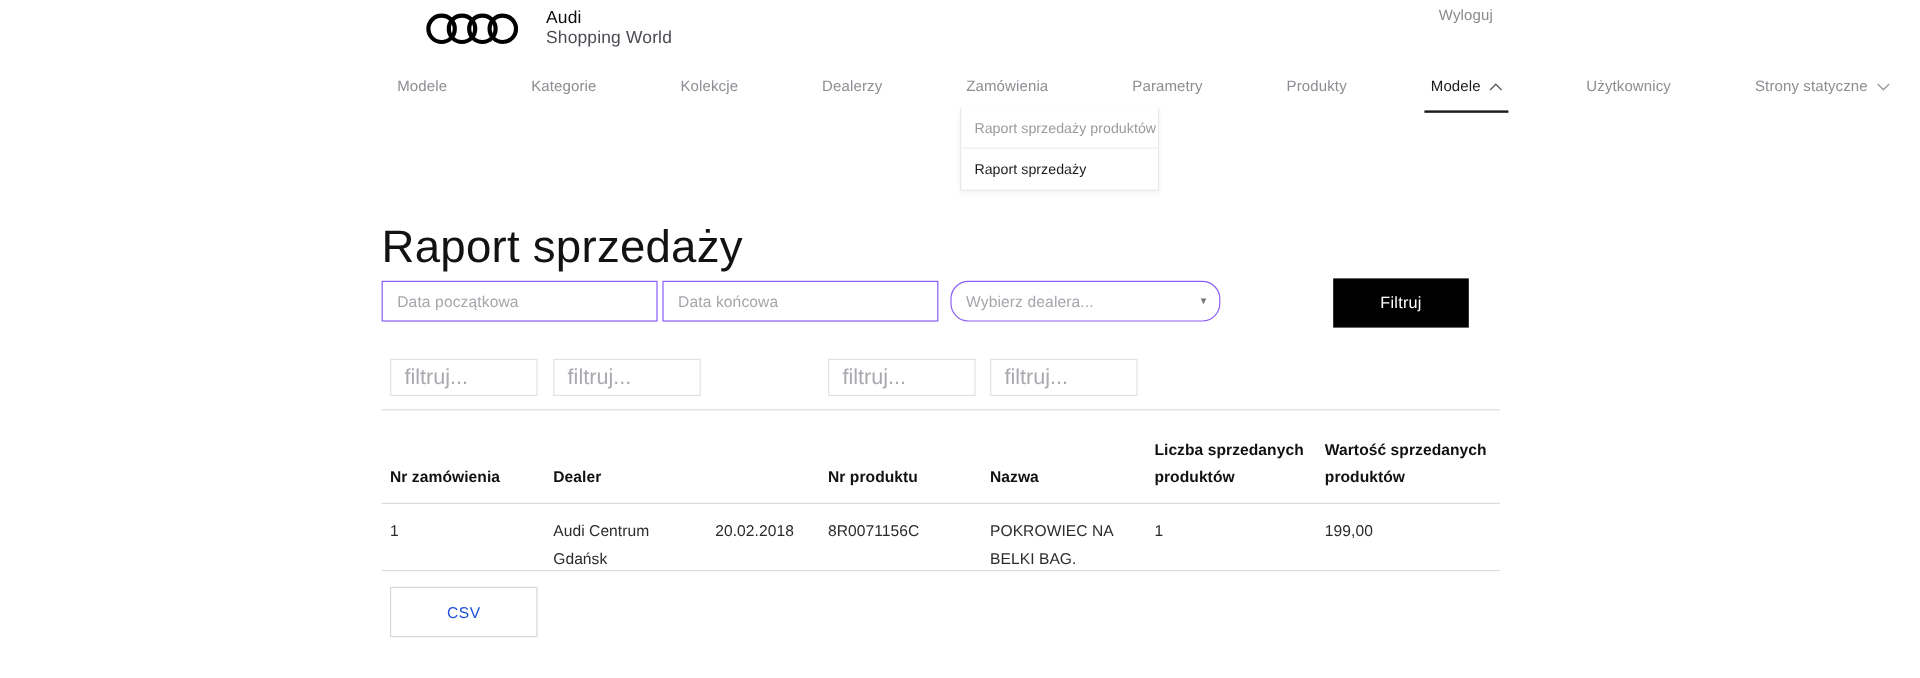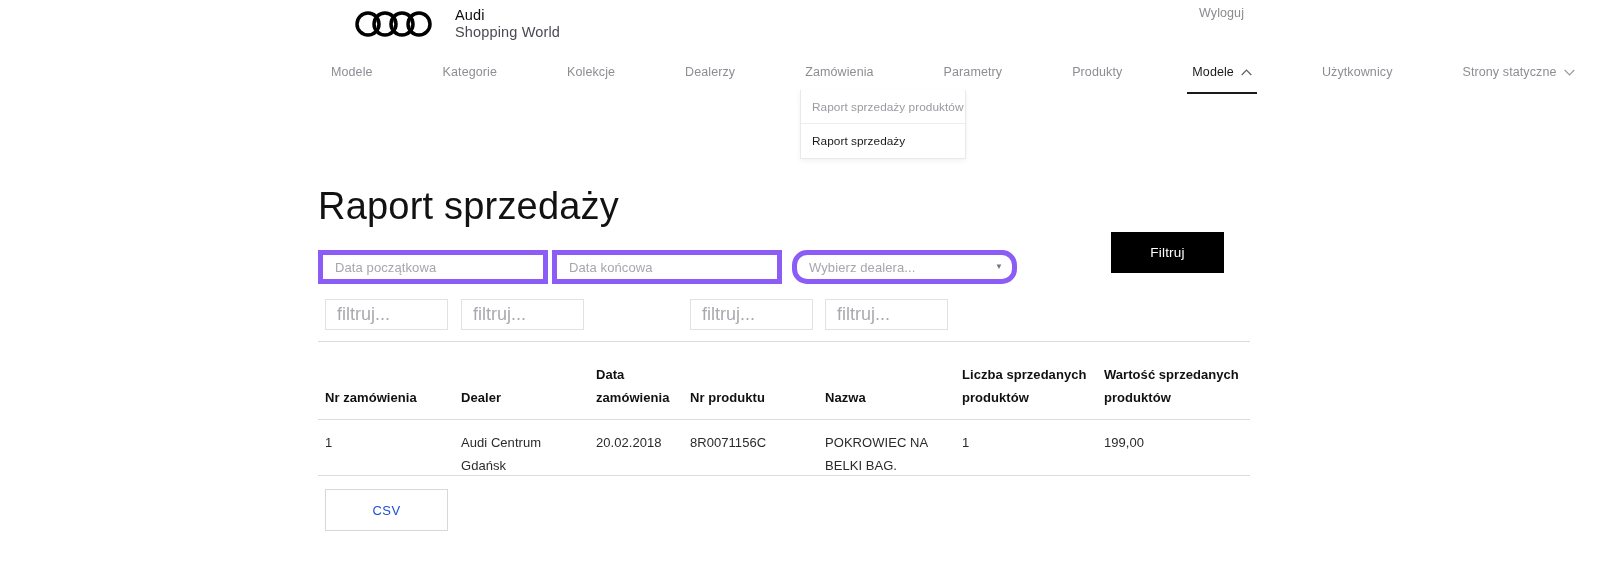--- a/index.html
+++ b/index.html
@@ -133,24 +133,24 @@
     font-weight: 300;
     color: #121212;
     letter-spacing: .2px;
     white-space: nowrap;
   }
 
   
   .filterbar { position: absolute; top: 234px; left: 318px; }
   .fld {
     position: absolute;
-    top: 16px;
+    top: 0;
     height: 34px;
     background: #fff;
-    border: 5px solid #8b5cf6;
+    border: 1px solid #8b5cf6;
     display: flex;
     align-items: center;
     padding: 0 12px;
     font-size: 13px;
     color: #a6a6ac;
     letter-spacing: .1px;
     white-space: nowrap;
     cursor: text;
   }
   .fld.date-start { left: 0;   width: 230px; }
@@ -372,21 +372,20 @@
     <div class="cf c3">filtruj...</div>
   </div>
 
   <div class="table">
 
     <div class="rule"></div>
 
     <div class="thead">
       <div class="th col0">Nr zamówienia</div>
       <div class="th col1">Dealer</div>
-      <div class="th col2">Data zamówienia</div>
       <div class="th col3">Nr produktu</div>
       <div class="th col4">Nazwa</div>
       <div class="th col5">Liczba sprzedanych produktów</div>
       <div class="th col6">Wartość sprzedanych produktów</div>
     </div>
 
     <div class="rule"></div>
 
     <div class="tbody">
       <div class="td col0">1</div>

